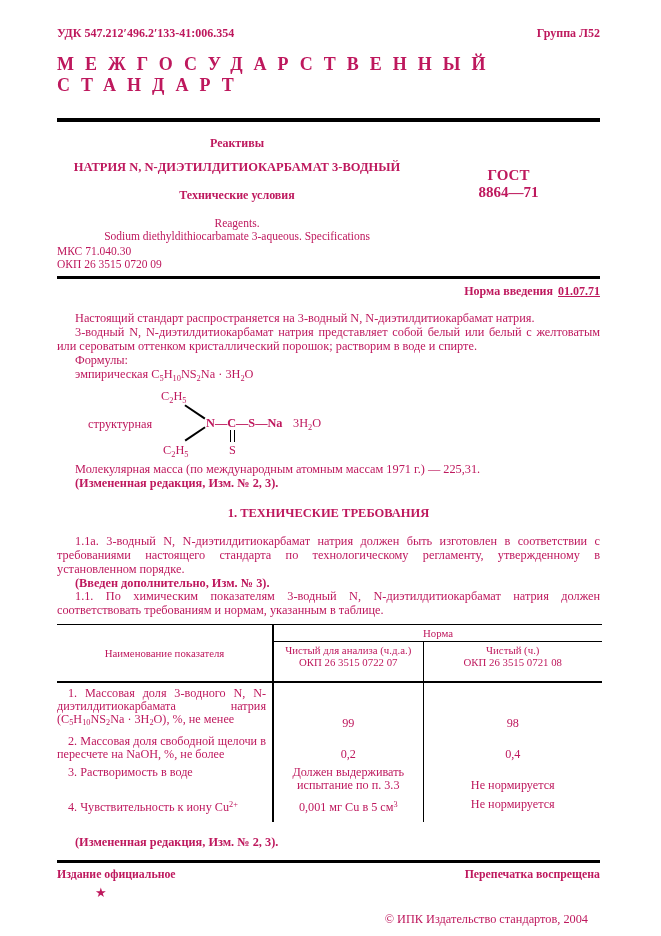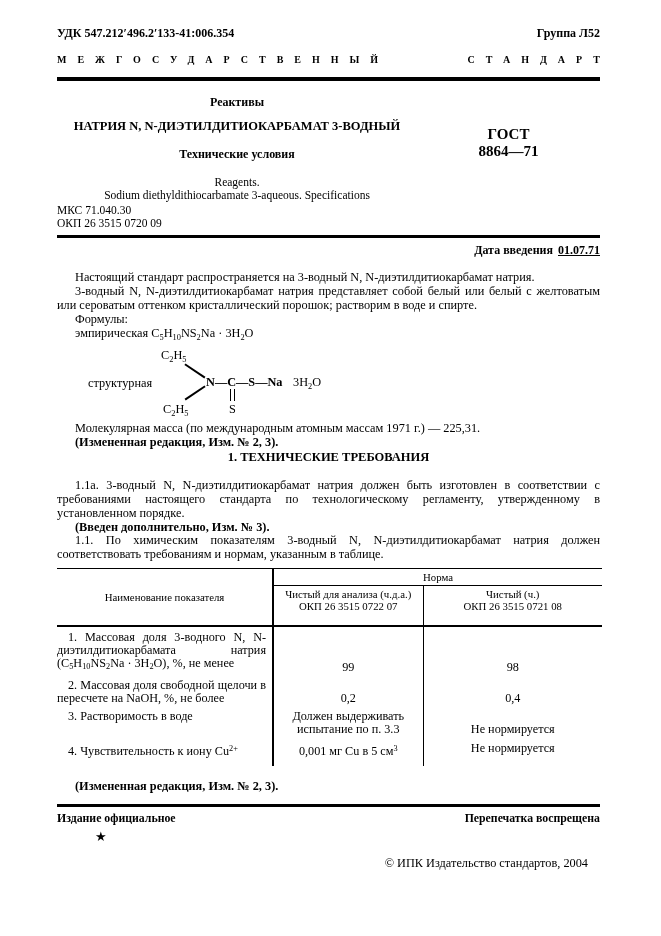--- a/index.html
+++ b/index.html
@@ -1,29 +1,29 @@
 <!DOCTYPE html>
 <html><head>
 <meta charset="utf-8">
 <style>
   * { margin:0; padding:0; box-sizing:border-box; }
   html,body { background:#ffffff; }
   .page {
-    position:relative; width:661px; height:936px; background:#fff; color:#000000;
+    position:relative; width:661px; height:936px; background:#fff; color:#be185d;
     font-family:"Liberation Serif", serif; overflow:hidden;
   }
   .content { position:absolute; left:57px; top:0; width:543px; }
 
   
   .meta-row { display:flex; justify-content:space-between; font-weight:bold; font-size:12px; margin-top:26px; }
 
   
   .standard-row {
-    display:flex; justify-content:space-between; font-weight:bold; font-size:10px;
-    margin-top:13px; padding-bottom:12px; border-bottom:4.5px solid #000;
+    display:flex; justify-content:space-between; font-weight:bold; font-size:18px;
+    margin-top:13px; padding-bottom:22px; border-bottom:4.5px solid #000;flex-direction:column;
   }
   .standard-row span { letter-spacing:11px; margin-right:-11px; white-space:nowrap; }
 
   
   .title-flex { display:flex; margin-top:14px; }
   .title-left { width:360px; text-align:center; }
   .title-right { width:183px; text-align:center; }
   .category { font-weight:bold; font-size:12px; }
   .doc-title { font-weight:bold; font-size:12.5px; margin-top:9px; }
   .doc-subtitle { font-weight:bold; font-size:12px; margin-top:13px; }
@@ -49,21 +49,21 @@
   .structural .label { position:absolute; left:31px; top:30px; }
   .eth-top { position:absolute; left:104px; top:2px; }
   .eth-bot { position:absolute; left:106px; top:56px; }
   .chain   { position:absolute; left:149px; top:29px;font-weight:bold; }
   .water   { position:absolute; left:236px; top:29px; }
   .sulfur  { position:absolute; left:172px; top:56px; }
   .bond-1 { position:absolute; left:126px; top:24px; width:24px; height:1.7px; background:#000; transform:rotate(34deg); }
   .bond-2 { position:absolute; left:126px; top:46px; width:24px; height:1.7px; background:#000; transform:rotate(-34deg); }
   .dbond  { position:absolute; left:173px; top:43px; width:5px; height:12px; border-left:1.8px solid #000; border-right:1.8px solid #000; }
 
-  .section-heading { text-align:center; font-weight:bold; font-size:12.5px; }
+  .section-heading { text-align:center; font-weight:bold; font-size:12.5px; margin-top:15px; }
 
   
   table.spec { border-collapse:collapse; margin-top:6px; width:545px; border-top:1.5px solid #000; table-layout:fixed; }
   col.c1 { width:216px; } col.c2 { width:150px; } col.c3 { width:179px; }
   table.spec th { font-weight:normal; font-size:10.8px; line-height:12.5px; vertical-align:middle; text-align:center; }
   th.name-h { border-right:2px solid #000; }
   th.norm-h { border-bottom:1px solid #000; padding:2px 0 1px; }
   th.sub-h  { padding:2px 2px 12px; }
   th.sub-h.divider { border-right:1px solid #000; }
   .bb { border-bottom:2.8px solid #000; }
@@ -119,21 +119,21 @@
     </div>
 
     <div class="codes">
       <div>МКС 71.040.30</div>
       <div>ОКП 26 3515 0720 09</div>
     </div>
 
     <div class="rule-thick"></div>
 
     <div class="date-line">
-      <span>Дата введения</span><span class="date-value">01.07.71</span>
+      <span>Норма введения</span><span class="date-value">01.07.71</span>
     </div>
 
     <div class="para mt">Настоящий стандарт распространяется на 3-водный N, N-диэтилдитиокарбамат натрия.</div>
     <div class="para">3-водный N, N-диэтилдитиокарбамат натрия представляет собой белый или белый с желтоватым или сероватым оттенком кристаллический порошок; растворим в воде и спирте.</div>
     <div class="para">Формулы:</div>
     <div class="para"><span>эмпирическая C</span><sub>5</sub><span>H</span><sub>10</sub><span>NS</span><sub>2</sub><span>Na · 3H</span><sub>2</sub><span>O</span></div>
 
     <div class="structural">
       <span class="label">структурная</span>
       <span class="eth-top"><span>C</span><sub>2</sub><span>H</span><sub>5</sub></span>

